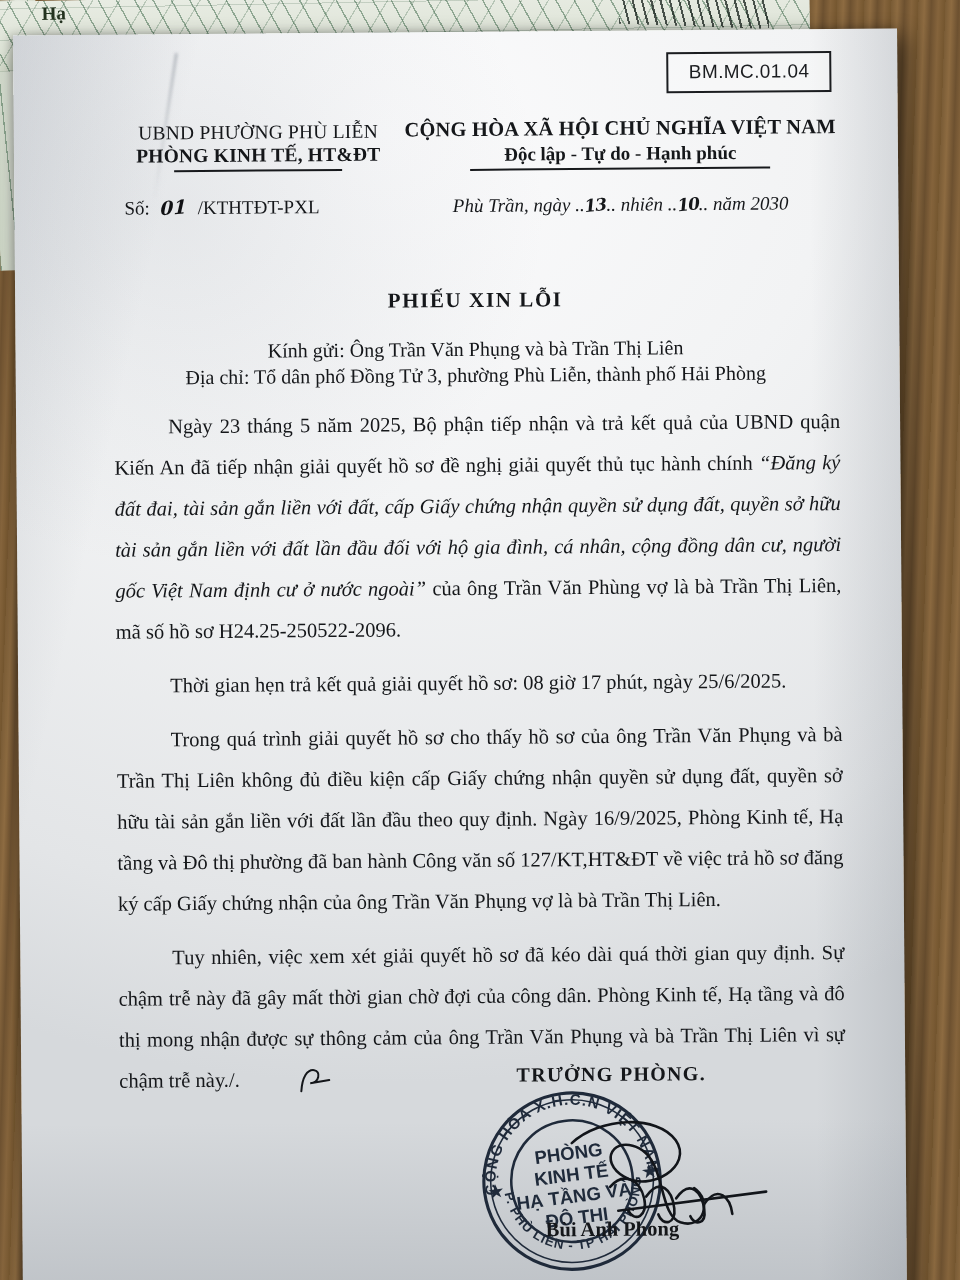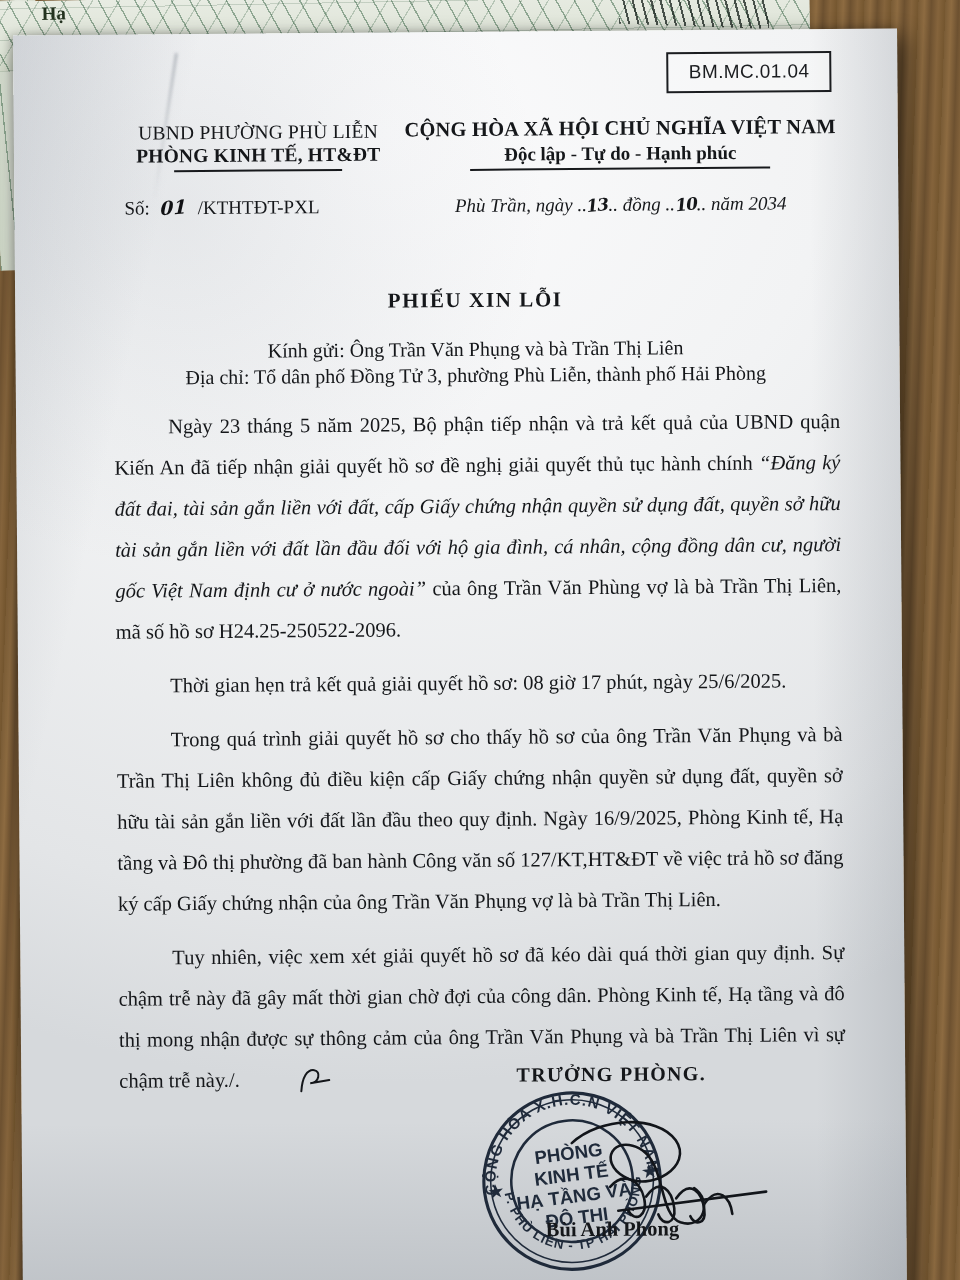--- a/index.html
+++ b/index.html
@@ -256,23 +256,23 @@
         </div>
 
         <div class="hdr-right">
           <div class="nation">CỘNG HÒA XÃ HỘI CHỦ NGHĨA VIỆT NAM</div>
           <div class="motto">Độc lập - Tự do - Hạnh phúc</div>
           <div class="rule-motto"></div>
 
           <div class="place-date">
             <span>Phù Trần, ngày</span>
             <span>..</span><span class="hw-small">13</span><span>..</span>
-            <span>đồng</span>
+            <span>nhiên</span>
             <span>..</span><span class="hw-small">10</span><span>..</span>
-            <span>năm 2034</span>
+            <span>năm 2030</span>
           </div>
         </div>
       </div>
 
       <div class="title-block">
         <div class="doc-title">PHIẾU XIN LỖI</div>
         <div class="addressee">Kính gửi: Ông Trần Văn Phụng và bà Trần Thị Liên</div>
         <div class="address">Địa chỉ: Tổ dân phố Đồng Tử 3, phường Phù Liễn, thành phố Hải Phòng</div>
       </div>
 

